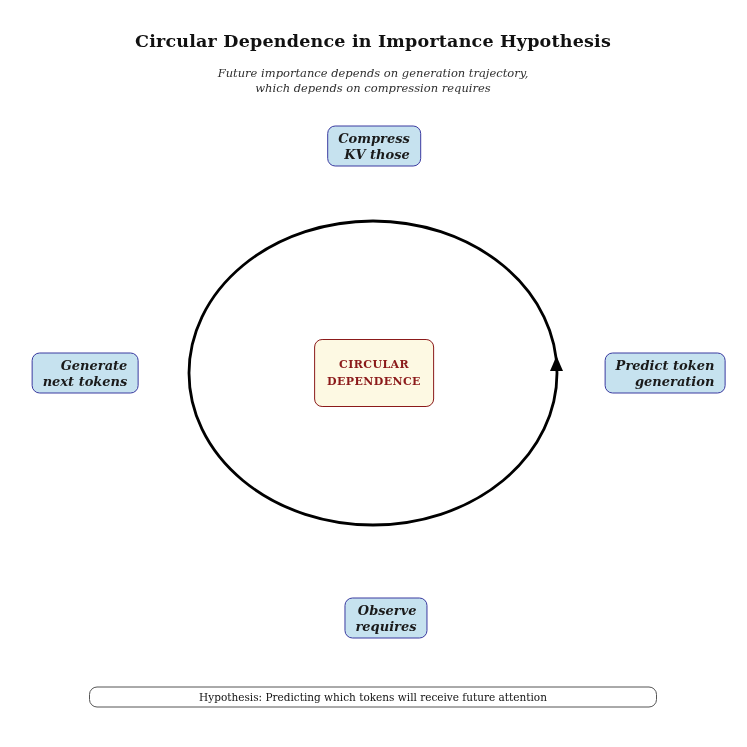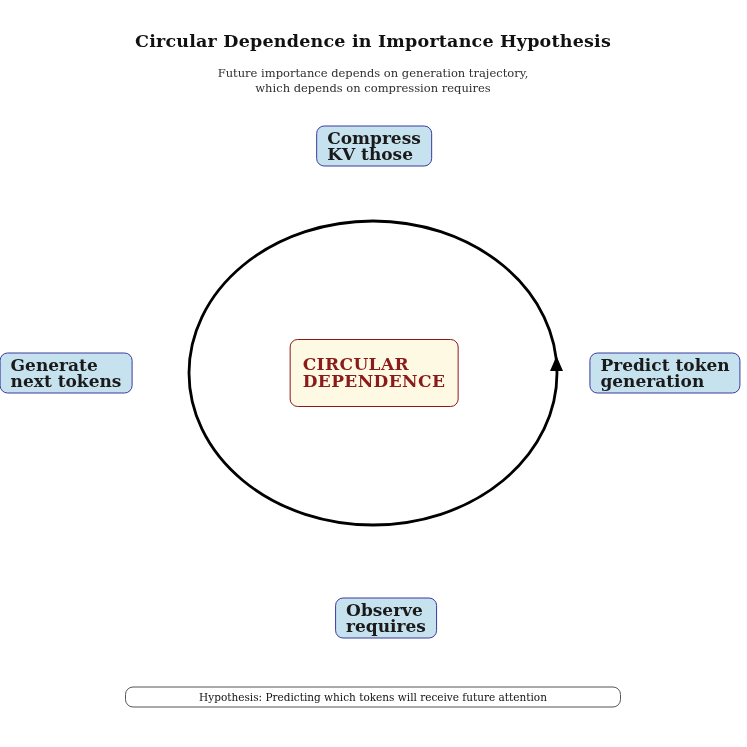--- a/index.html
+++ b/index.html
@@ -19,57 +19,58 @@
     color:var(--text);overflow:hidden;
   }
   .abs{position:absolute;transform:translate(-50%,-50%);}
   .title{
     top:41px;left:373px;
     font-size:17.5px;font-weight:bold;white-space:nowrap;
     letter-spacing:0.2px;color:#111;
   }
   .subtitle{
     top:81px;left:373px;
-    font-size:11.5px;text-align:center;
+    font-size:11.5px;font-style:italic;text-align:center;
     line-height:15px;color:#2e2e2e;white-space:nowrap;
   }
   .diagram-svg{position:absolute;top:0;left:0;}
   .node{
     background:var(--node-fill);
     border:1.6px solid var(--node-border);
     border-radius:8px;
-    text-align:left;
+    text-align:right;
     font-weight:bold;
-    font-size:17px;
+    font-size:13px;
     line-height:15.5px;
     padding:4px 10px;
     white-space:nowrap;
     box-sizing:border-box;
+    font-style:italic;
   }
   .node-top{top:146px;left:374px;}
-  .node-left{top:373px;left:66px;}
+  .node-left{top:373px;left:85px;}
   .node-right{top:373px;left:665px;}
   .node-bottom{top:618px;left:386px;}
   .center-node{
     top:373px;left:374px;
     background:var(--center-fill);
     border:1.6px solid var(--center-border);
     border-radius:8px;
     color:var(--center-text);
     font-weight:bold;
-    font-size:17px;
+    font-size:11px;
     line-height:17px;
     letter-spacing:0.4px;
-    text-align:left;
+    text-align:center;
     padding:16px 12px;
     white-space:nowrap;
   }
   .hypothesis{
     top:697px;left:373px;
-    width:496px;
+    width:568px;
     background:#ffffff;
     border:1px solid var(--hypothesis-border);
     border-radius:8px;
     font-size:10.5px;
     line-height:14px;
     text-align:center;
     padding:2px 0 3px 0;
     box-sizing:border-box;
     color:#111;
   }

